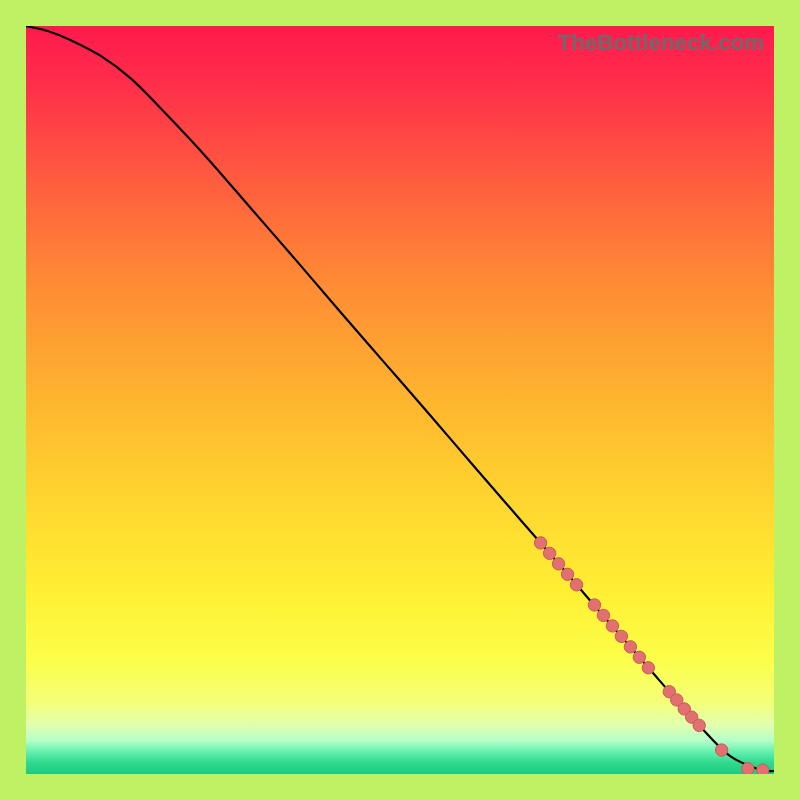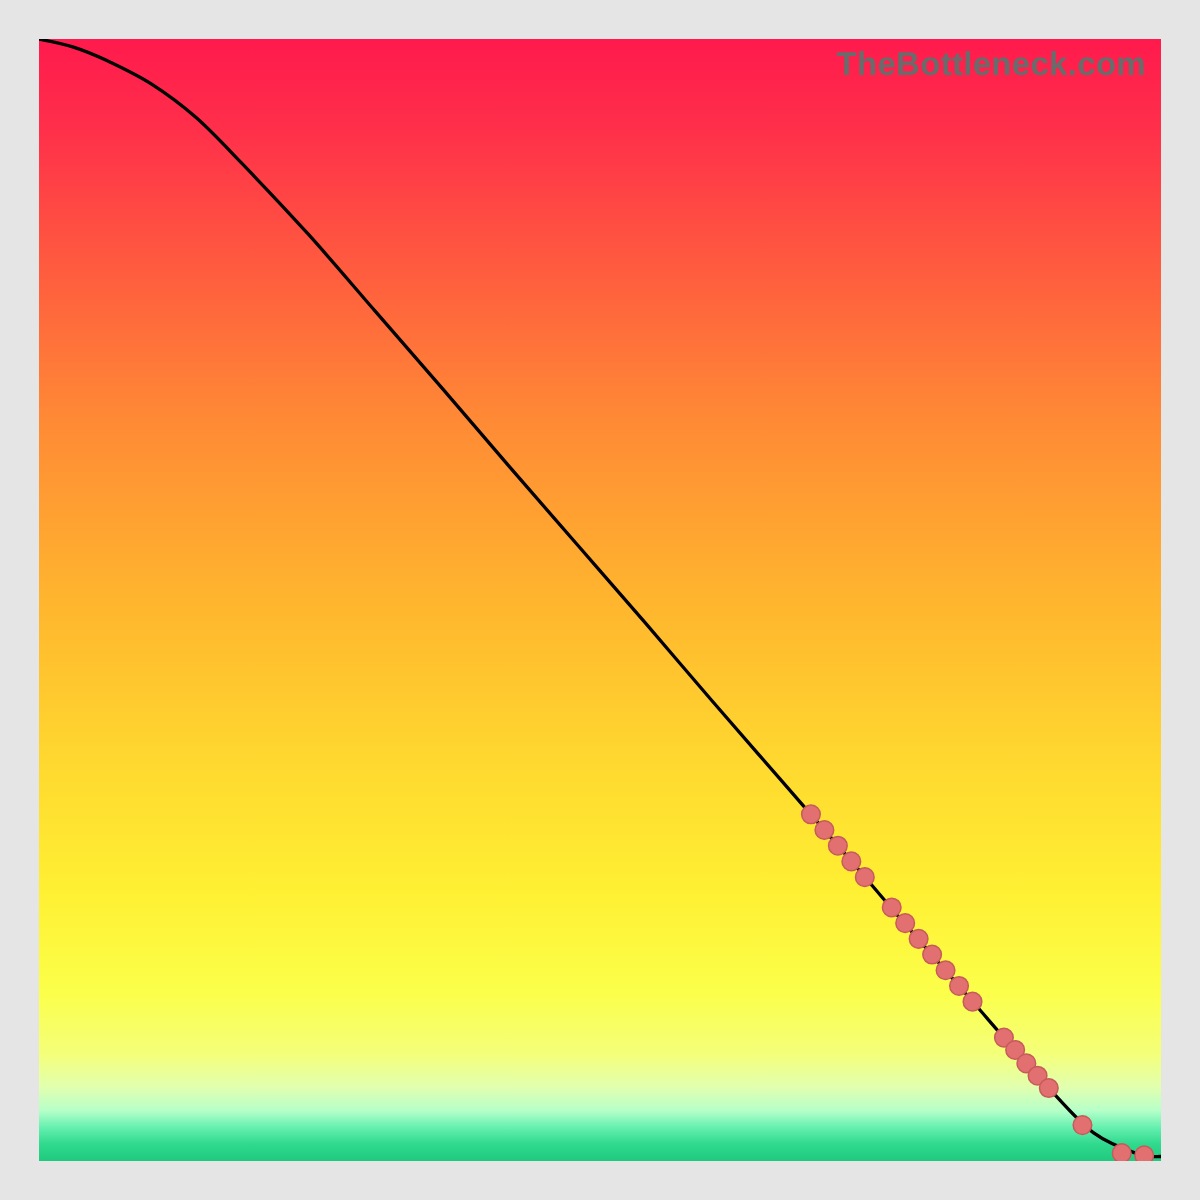--- a/index.html
+++ b/index.html
@@ -10,21 +10,21 @@
     background: #000;
     overflow: hidden;
     font-family: Arial, Helvetica, sans-serif;
   }
   .frame {
     position: absolute;
     left: 0;
     top: 0;
     width: 800px;
     height: 800px;
-    background: #e5e5e5;
+    background: #bef264;
   }
   .plot-area {
     position: absolute;
     left: 26px;
     top: 26px;
     width: 748px;
     height: 748px;
     overflow: hidden;
   }
   .gradient {

